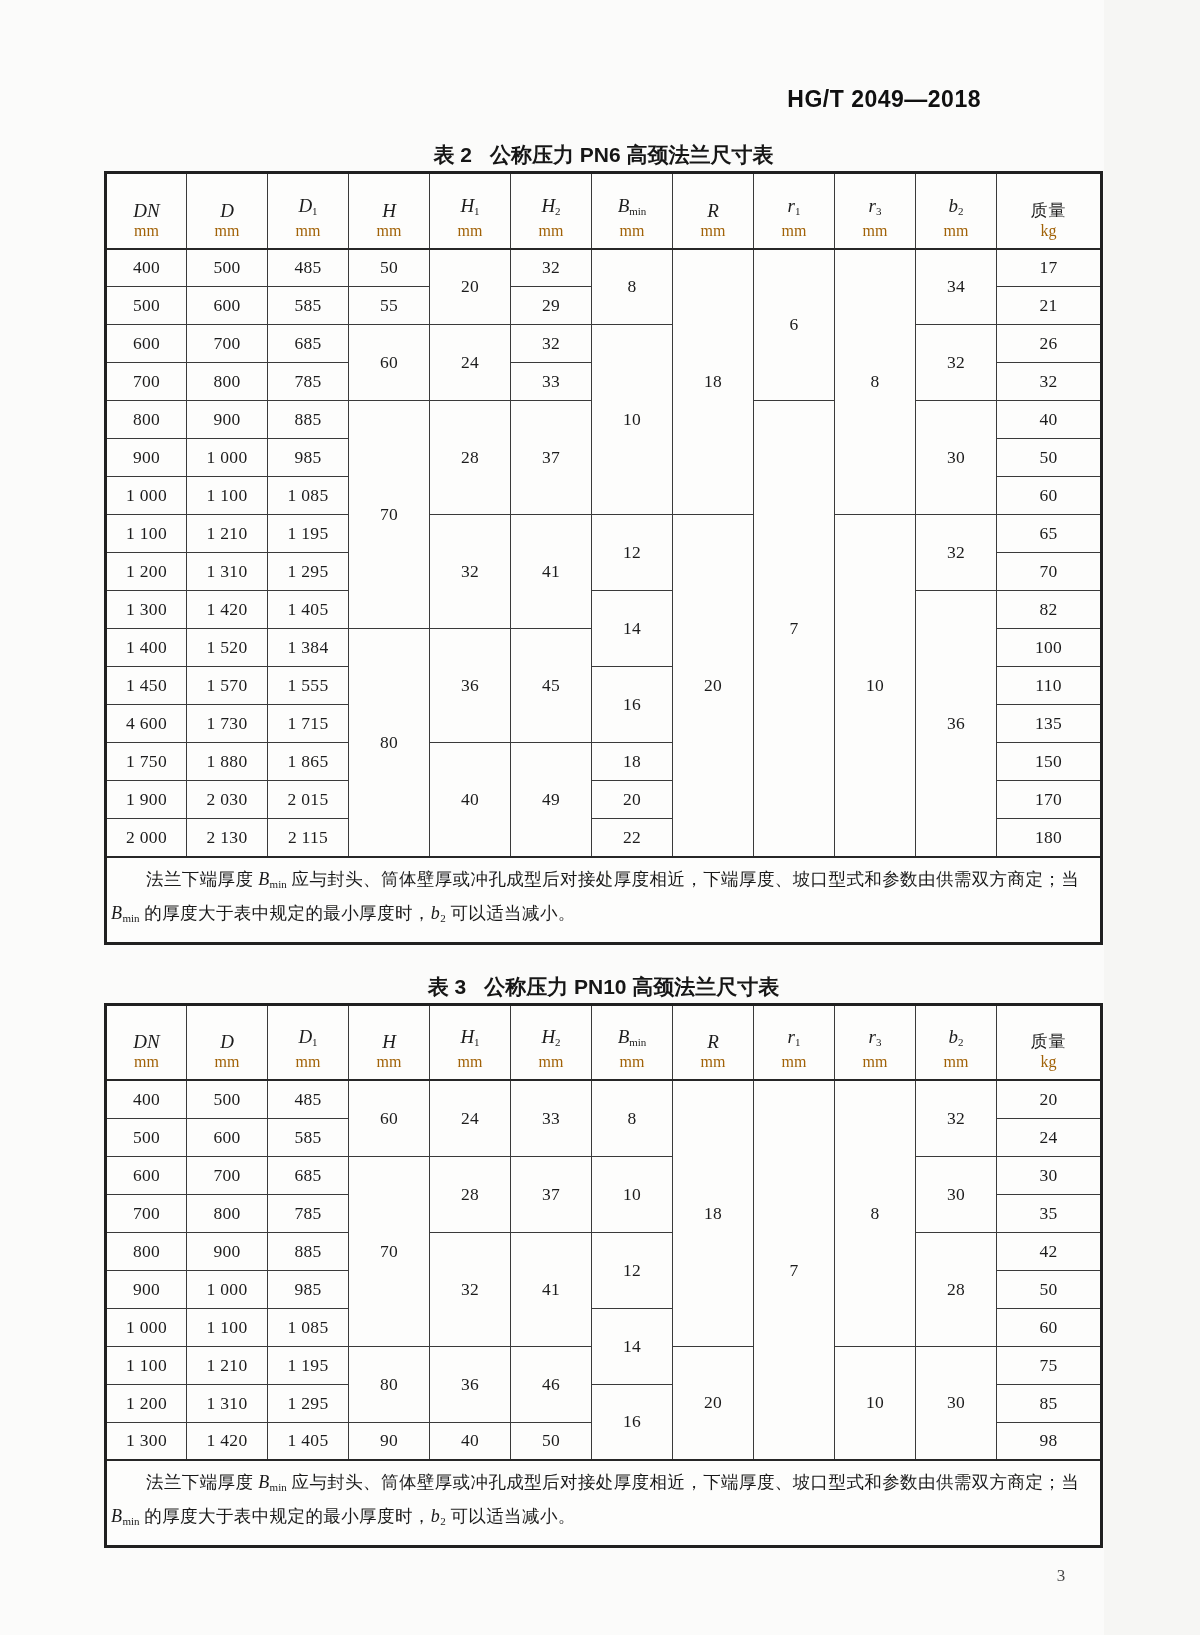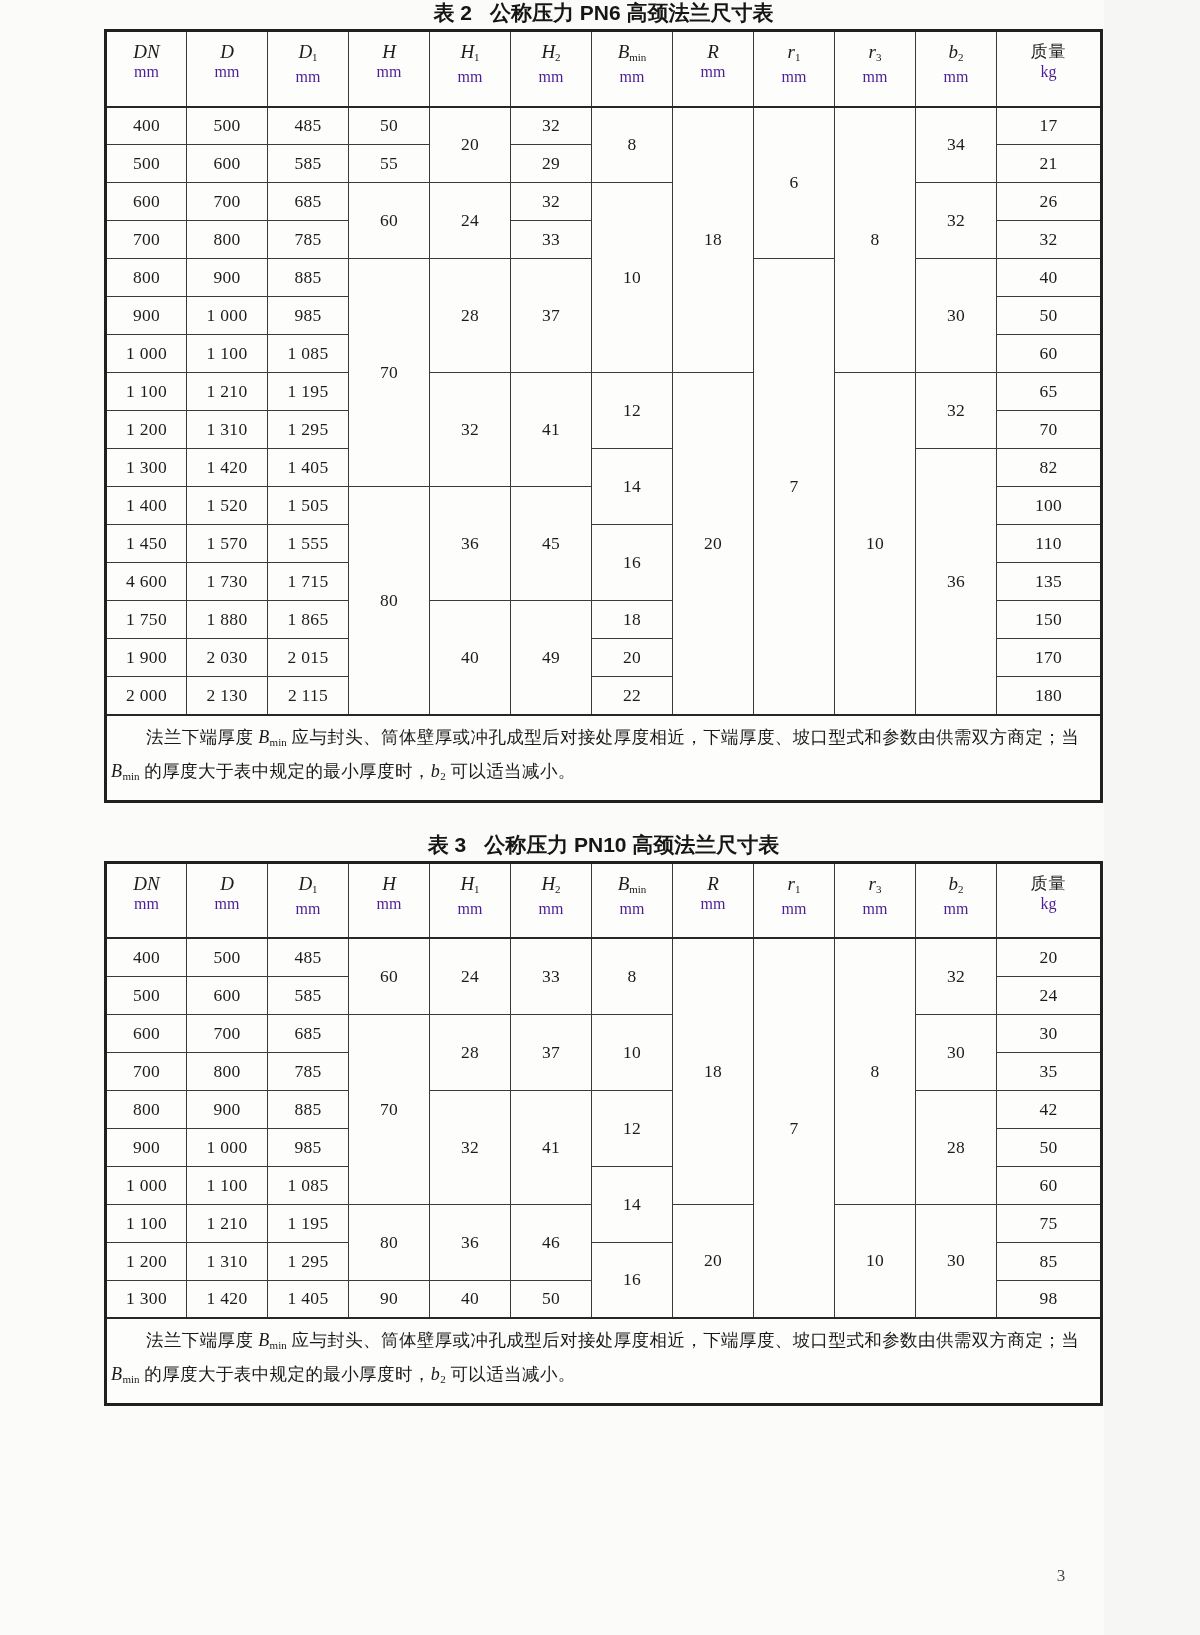--- a/index.html
+++ b/index.html
@@ -14,46 +14,46 @@
     position:absolute; top:86px; right:123px;
     font-family:"Liberation Sans","DejaVu Sans",sans-serif;
     font-weight:700; font-size:23px; letter-spacing:.5px; color:#101010;
   }
   .content { position:absolute; left:104px; top:0; width:999px; }
   .tbl-title {
     text-align:center;
     font-family:"Liberation Sans","DejaVu Sans",sans-serif;
     font-weight:700; font-size:21px; color:#161616; line-height:25px;
   }
-  .t2 .tbl-title { }
+  .t2 .tbl-title { margin-top:142px; }
   .t3 .tbl-title { margin-top:29px; }
   .tbl-title .lbl { margin-right:18px; }
   table.std {
     width:100%; margin-top:4px;
     border-collapse:collapse; table-layout:fixed;
     border:3px solid #202020;
     background:#fdfdfc;
   }
   col.c { width:81px; }
   col.clast { width:auto; }
   .std th, .std td {
     border:1px solid #3a3a3a;
     text-align:center; vertical-align:middle;
     overflow:hidden;
   }
   .std thead th {
     height:76px; font-weight:normal;
     border-bottom:2px solid #272727;
     padding:9px 0 8px 0;
   }
-  .hcell { display:flex; flex-direction:column; justify-content:flex-start; height:100%; }
+  .hcell { display:flex; flex-direction:column; justify-content:flex-end; height:100%; }
   .sym { font-style:italic; font-size:19px; line-height:22px; }
   .sym.plain { font-style:normal; font-size:17px; letter-spacing:1px; }
   .sym sub, .note sub { font-style:normal; font-size:11px; vertical-align:-3px; letter-spacing:0; }
-  .unit { font-size:16px; line-height:18px; color:#4c1d95; }
+  .unit { font-size:16px; line-height:18px; color:#a16207; }
   .std tbody td { height:38px; font-size:17.5px; letter-spacing:.3px; }
   .std tfoot td { border-top:2px solid #272727; }
   .note {
     text-align:left; text-indent:2em;
     font-size:17.5px; line-height:29px; letter-spacing:.4px;
     padding:7px 14px 9px 4px; color:#191919;
   }
   .note i { font-size:18px; }
   .page-num {
     position:absolute; top:1566px; left:1046px; width:30px;
@@ -239,21 +239,21 @@
               <td>1 300</td>
               <td>1 420</td>
               <td>1 405</td>
               <td rowspan="2">14</td>
               <td rowspan="7">36</td>
               <td>82</td>
             </tr>
             <tr>
               <td>1 400</td>
               <td>1 520</td>
-              <td>1 505</td>
+              <td>1 384</td>
               <td rowspan="6">80</td>
               <td rowspan="3">36</td>
               <td rowspan="3">45</td>
               <td>100</td>
             </tr>
             <tr>
               <td>1 450</td>
               <td>1 570</td>
               <td>1 555</td>
               <td rowspan="2">16</td>

